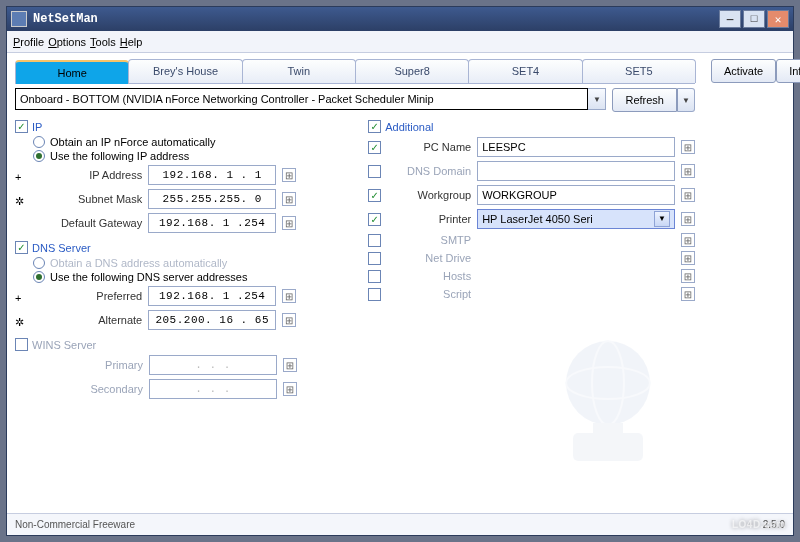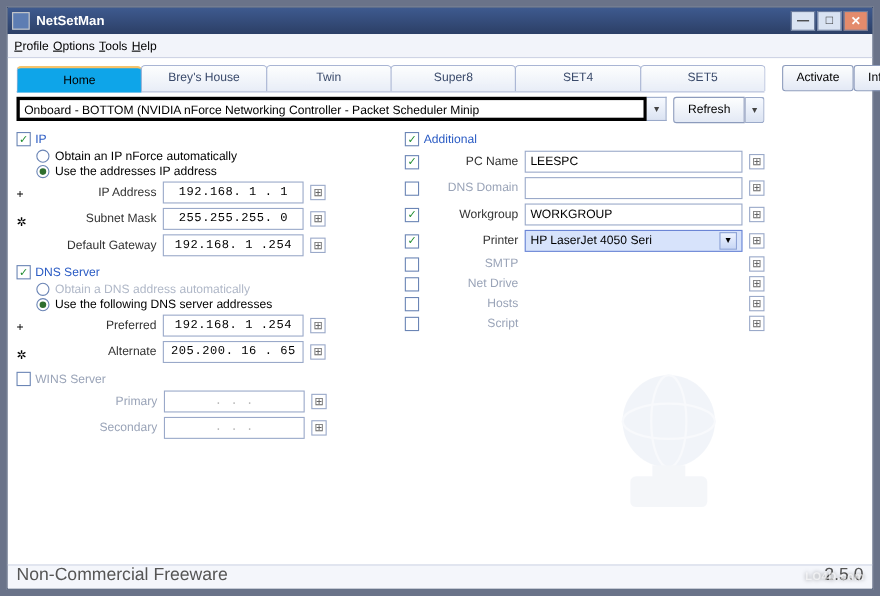--- a/index.html
+++ b/index.html
@@ -1,34 +1,34 @@
 <!DOCTYPE html>
 <html><head>
 <meta charset="utf-8">
 <style>
 * { box-sizing: border-box; margin: 0; padding: 0; }
 body { font-family: Tahoma, Arial, sans-serif; font-size: 11px; background: #6a7389; width: 800px; height: 542px; overflow: hidden; position: relative; }
 .window { position: absolute; top: 6px; left: 6px; right: 6px; bottom: 6px; background: #fff; border: 1px solid #2b3b5b; display: flex; flex-direction: column; }
-.titlebar { height: 24px; background: linear-gradient(#3e5a8f,#2c3f66); color: #fff; display: flex; align-items: center; padding: 0 4px; font-weight: bold; font-size: 12px; }
+.titlebar { height: 24px; background: linear-gradient(#3e5a8f,#2c3f66); color: #fff; display: flex; align-items: center; padding: 0 4px; font-weight: bold; font-size: 12px; font-family: Liberation Mono, monospace; }
 .titlebar .icon { width: 16px; height: 16px; background: #5d7db3; border: 1px solid #ccc; margin-right: 6px; }
 .titlebar .spacer { flex: 1; }
 .tbtn { width: 22px; height: 18px; margin-left: 2px; background: #d9e3f2; border: 1px solid #6b7c9d; display: flex; align-items: center; justify-content: center; font-size: 11px; color: #333; }
 .tbtn.close { background: #e48b6c; color: #fff; }
 .menubar { height: 22px; background: #f2f4fa; border-bottom: 1px solid #c6cde0; display: flex; align-items: center; padding: 0 6px; gap: 4px; }
 .menubar span { cursor: default; }
 .menubar span u { text-decoration: underline; }
 .content { flex: 1; display: flex; background: #fff; position: relative; }
 .mainarea { flex: 1; padding: 6px 8px 2px 8px; position: relative; }
 .rightcol { width: 90px; padding: 6px 8px; display: flex; flex-direction: row; }
 .tabs { display: flex; border-bottom: 1px solid #a9b5d4; margin-bottom: 4px; }
 .tab { flex: 1; text-align: center; padding: 5px 0; background: linear-gradient(#fdfefe,#e8edf7); border: 1px solid #a9b5d4; border-bottom: none; border-radius: 4px 4px 0 0; margin-right: -1px; font-size: 11px; color: #3a4a6b; cursor: default; }
 .tab.active { background: #0ea5e9; border-top: 2px solid #f6c36a; position: relative; top: 1px; color: #000; }
 .row1 { display: flex; gap: 6px; margin-bottom: 8px; }
 .adapter { flex: 1; display: flex; }
-.combo { flex: 1; height: 22px; border: 3px solid #000000; background: #fff; padding: 0 4px; line-height: 20px; overflow: hidden; white-space: nowrap; text-overflow: clip; }
+.combo { flex: 1; height: 22px; border: 1px solid #000000; background: #fff; padding: 0 4px; line-height: 20px; overflow: hidden; white-space: nowrap; text-overflow: clip; }
 .ddbtn { width: 18px; height: 22px; border: 1px solid #9aa9c9; border-left: none; background: linear-gradient(#f7faff,#dbe3f2); display: flex; align-items: center; justify-content: center; font-size: 8px; color: #444; }
 .btn { height: 24px; padding: 0 12px; background: linear-gradient(#fdfefe,#e3e9f5); border: 1px solid #8c9bbc; border-radius: 3px; font-size: 11px; cursor: default; display: inline-flex; align-items: center; justify-content: center; }
 .cols { display: flex; gap: 10px; }
 .leftpane { flex: 1.05; }
 .rightpane { flex: 1; }
 .group { margin-bottom: 6px; }
 .grouphdr { display: flex; align-items: center; gap: 4px; color: #2a5bc4; margin-bottom: 2px; }
 .grouphdr.disabled { color: #9aa4b8; }
 .chk { width: 13px; height: 13px; border: 1px solid #6b85b5; background: #fff; display: inline-flex; align-items: center; justify-content: center; font-size: 10px; color: #1f8c2e; }
 .radio { width: 12px; height: 12px; border: 1px solid #6b85b5; border-radius: 50%; background: #fff; display: inline-flex; align-items: center; justify-content: center; }
@@ -43,21 +43,21 @@
 .plusbox { width: 14px; height: 14px; border: 1px solid #9aa9c9; background: #fff; display: flex; align-items: center; justify-content: center; font-size: 10px; color: #666; }
 .sidectl { display: flex; flex-direction: column; gap: 12px; margin-right: 4px; }
 .gear { font-size: 11px; }
 .addrow { display: flex; align-items: center; gap: 6px; padding: 2px 0; }
 .addrow .albl { width: 84px; text-align: right; color: #333; }
 .addrow.disabled .albl { color: #9aa4b8; }
 .txtbox { flex: 1; height: 20px; border: 1px solid #9aa9c9; background: #fff; padding: 0 4px; line-height: 18px; }
 .printersel { flex: 1; height: 20px; border: 1px solid #6b85d5; background: #d7e3fb; padding: 0 4px; line-height: 18px; display: flex; align-items: center; }
 .printersel .dd { margin-left: auto; width: 16px; height: 16px; border: 1px solid #8ea3d6; background: linear-gradient(#edf3ff,#c8d7f5); display: flex; align-items: center; justify-content: center; font-size: 8px; }
 .globesvg { position: absolute; right: 20px; bottom: 40px; opacity: 0.18; }
-.statusbar { height: 22px; border-top: 1px solid #c6cde0; background: #f4f6fb; display: flex; padding: 0 8px; color: #555; font-size: 16px; }
+.statusbar { height: 22px; border-top: 1px solid #c6cde0; background: #f4f6fb; display: flex; align-items: center; padding: 0 8px; color: #555; font-size: 10px; }
 .statusbar .spacer { flex: 1; }
 .watermark { position: absolute; right: 14px; bottom: 12px; color: rgba(255,255,255,0.6); font-size: 10px; font-weight: bold; letter-spacing: 0.5px; text-shadow: 0 0 4px rgba(0,0,0,0.4); }
 </style>
 </head>
 <body>
 
 <div class="window">
   <div class="titlebar">
     <div class="icon"></div>
     <span>NetSetMan</span>
@@ -104,21 +104,21 @@
             <div class="grouphdr">
               <div class="chk">✓</div>
               <span>IP</span>
             </div>
             <div class="optline">
               <div class="radio"></div>
               <span>Obtain an IP nForce automatically</span>
             </div>
             <div class="optline">
               <div class="radio sel"></div>
-              <span>Use the addresses IP address</span>
+              <span>Use the following IP address</span>
             </div>
             <div style="display:flex">
               <div class="sidectl" style="margin-top:8px">
                 <span>+</span>
                 <span class="gear">✲</span>
               </div>
               <div style="flex:1">
                 <div class="fldrow">
                   <span class="lbl">IP Address</span>
                   <div class="ipbox">192.168. 1 . 1</div>

